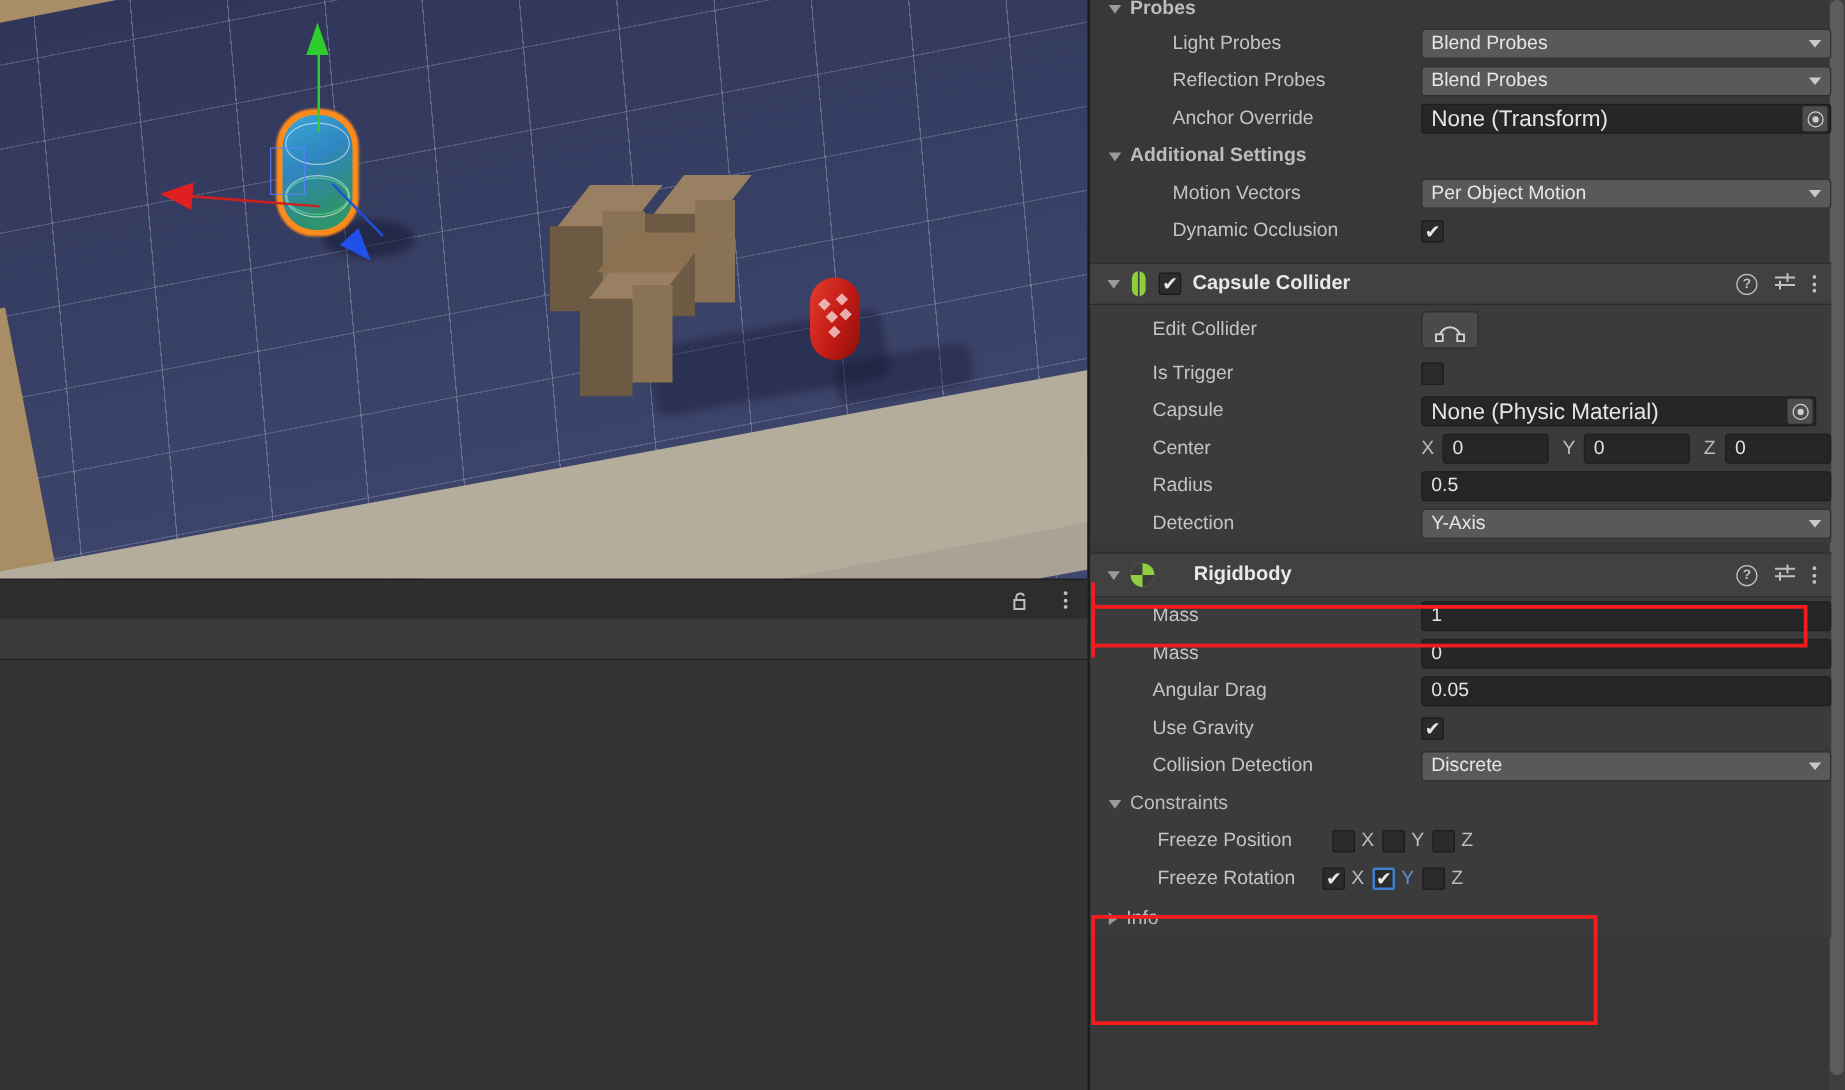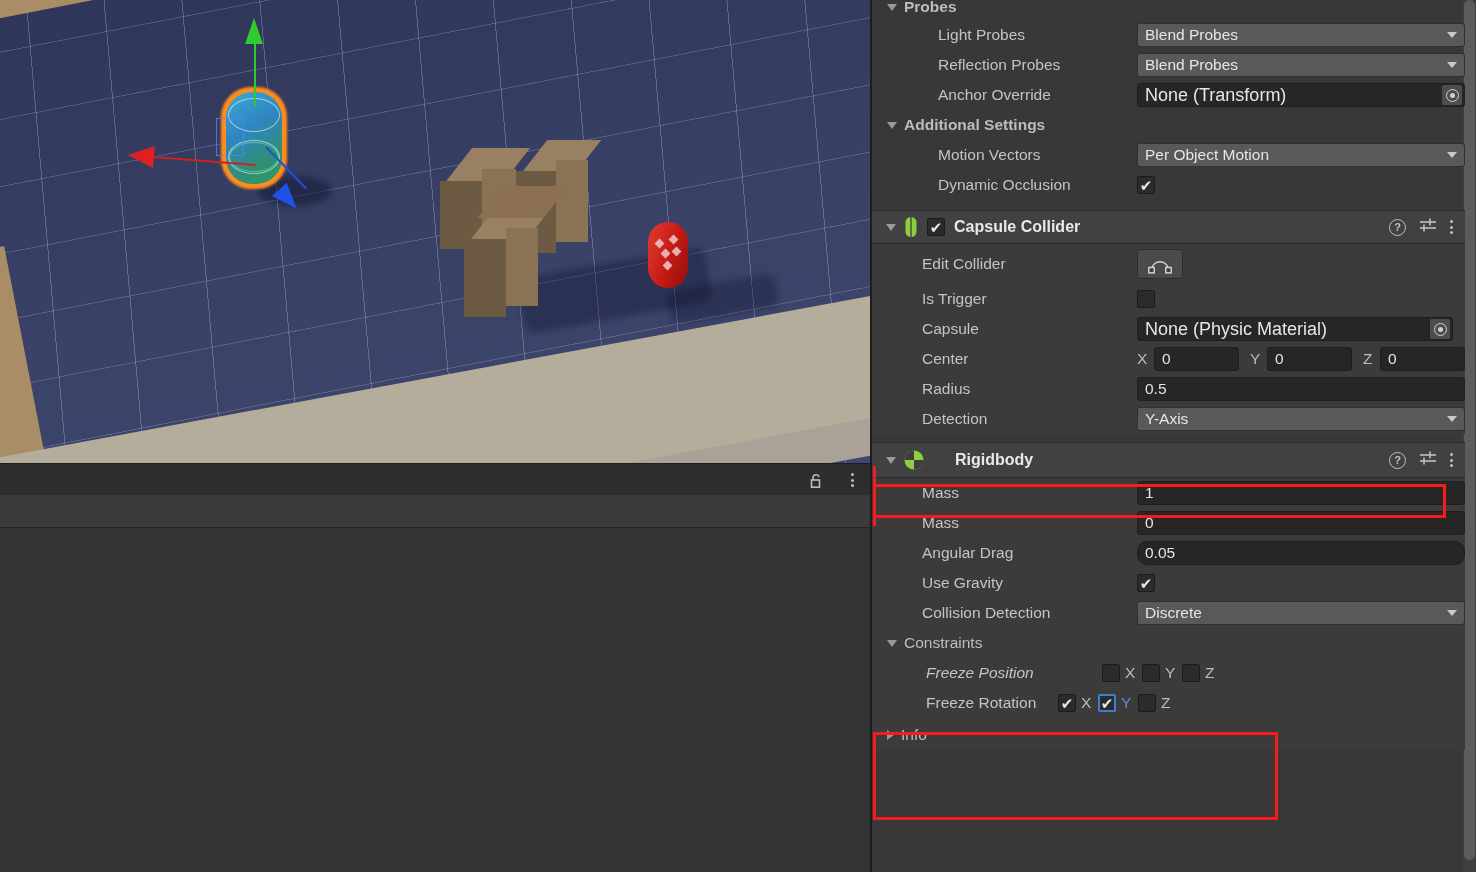--- a/index.html
+++ b/index.html
@@ -428,21 +428,21 @@
           </div>
         </div>
         <div class="row">
           <span class="lbl ind1 w">Mass</span>
           <div class="numfield" style="width:336px;">
             <span>0</span>
           </div>
         </div>
         <div class="row">
           <span class="lbl ind1 w">Angular Drag</span>
-          <div class="numfield" style="width:336px;border-radius:10px;">
+          <div class="numfield" style="width:336px;">
             <span>0.05</span>
           </div>
         </div>
         <div class="row">
           <span class="lbl ind1 w">Use Gravity</span>
           <span class="cb">✔</span>
         </div>
         <div class="row">
           <span class="lbl ind1 w">Collision Detection</span>
           <div class="dropdown" style="width:336px;">
@@ -450,21 +450,21 @@
             <span class="dd-arrow"></span>
           </div>
         </div>
 
         <div class="foldout" style="padding-left:15px;font-weight:normal;">
           <span class="arrow-d"></span>
           <span>Constraints</span>
         </div>
 
         <div class="row">
-          <span class="lbl ind3" style="width:230px;flex:none;font-style:italic;">Freeze Position</span>
+          <span class="lbl ind3" style="width:194px;flex:none;">Freeze Position</span>
           <span class="cb"></span>
           <span class="axis-lbl" style="margin-left:5px;">X</span>
           <span class="cb"></span>
           <span class="axis-lbl" style="margin-left:5px;">Y</span>
           <span class="cb"></span>
           <span class="axis-lbl" style="margin-left:5px;">Z</span>
         </div>
 
         <div class="row">
           <span class="lbl ind3" style="width:186px;flex:none;">Freeze Rotation</span>

